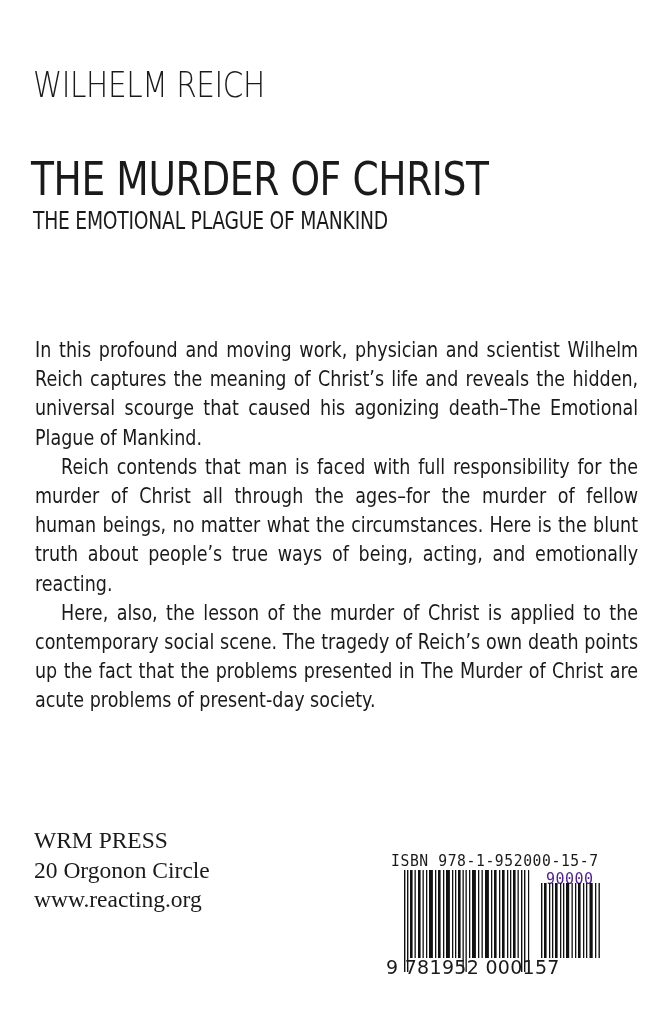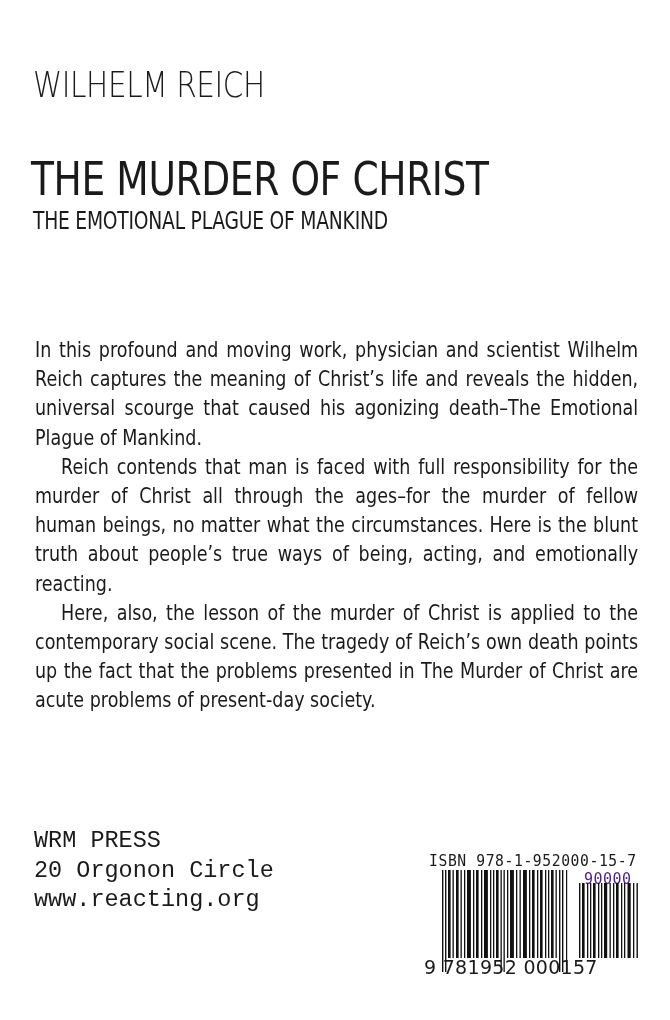--- a/index.html
+++ b/index.html
@@ -69,29 +69,29 @@
       text-align: justify;
       text-align-last: left;
     }
     .blurb p.indent {
       text-indent: 32px;
     }
     .publisher {
       position: absolute;
       left: 34px;
       top: 826px;
-      font-family: Liberation Mono, monospace;
+      font-family: Liberation Serif, serif;
       font-size: 23.5px;
       line-height: 29.5px;
       color: #1a1a1a;
     }
     .publisher div { white-space: nowrap; }
     .barcode {
       position: absolute;
-      left: 421px;
+      left: 383px;
       top: 848px;
       width: 230px;
       height: 132px;
     }
     .isbn-label {
       position: absolute;
       left: 8px;
       top: 4px;
       font-family: "DejaVu Sans Mono", "Liberation Mono", monospace;
       font-size: 15px;

